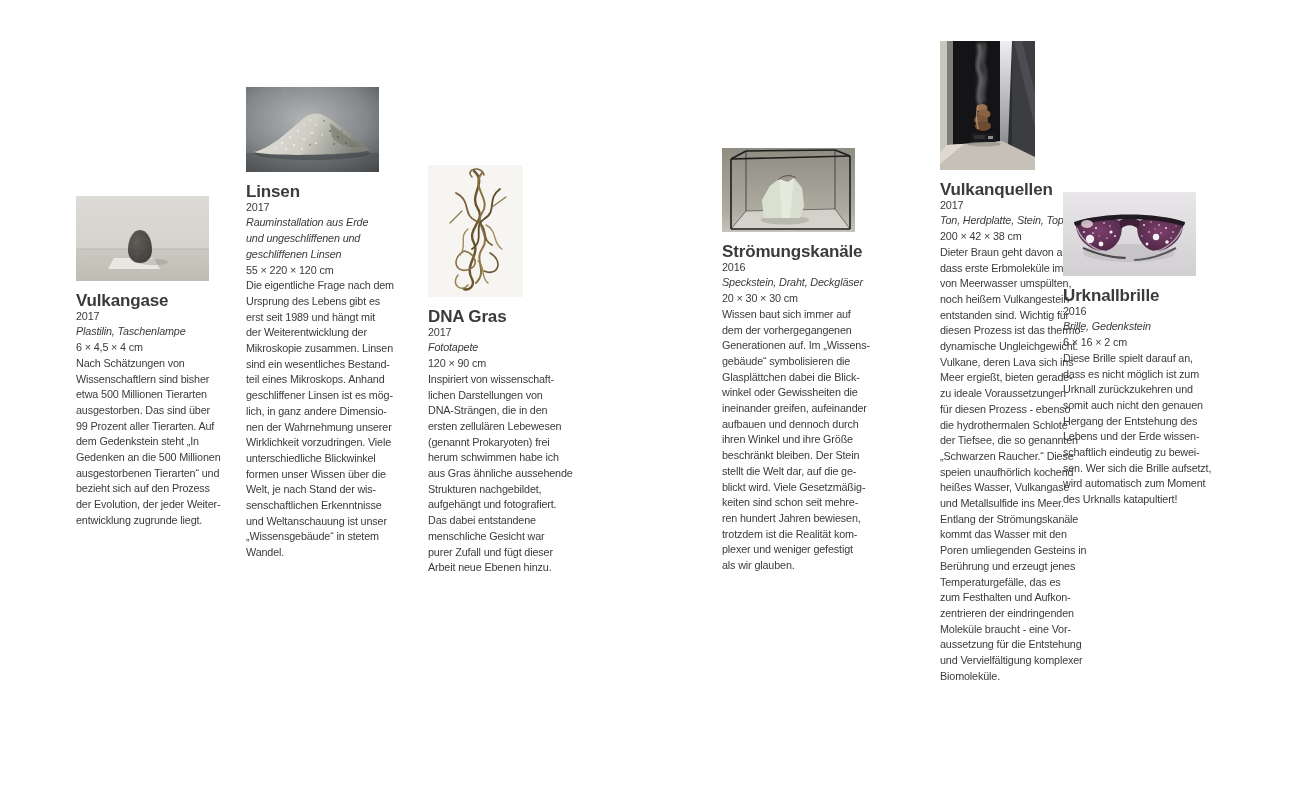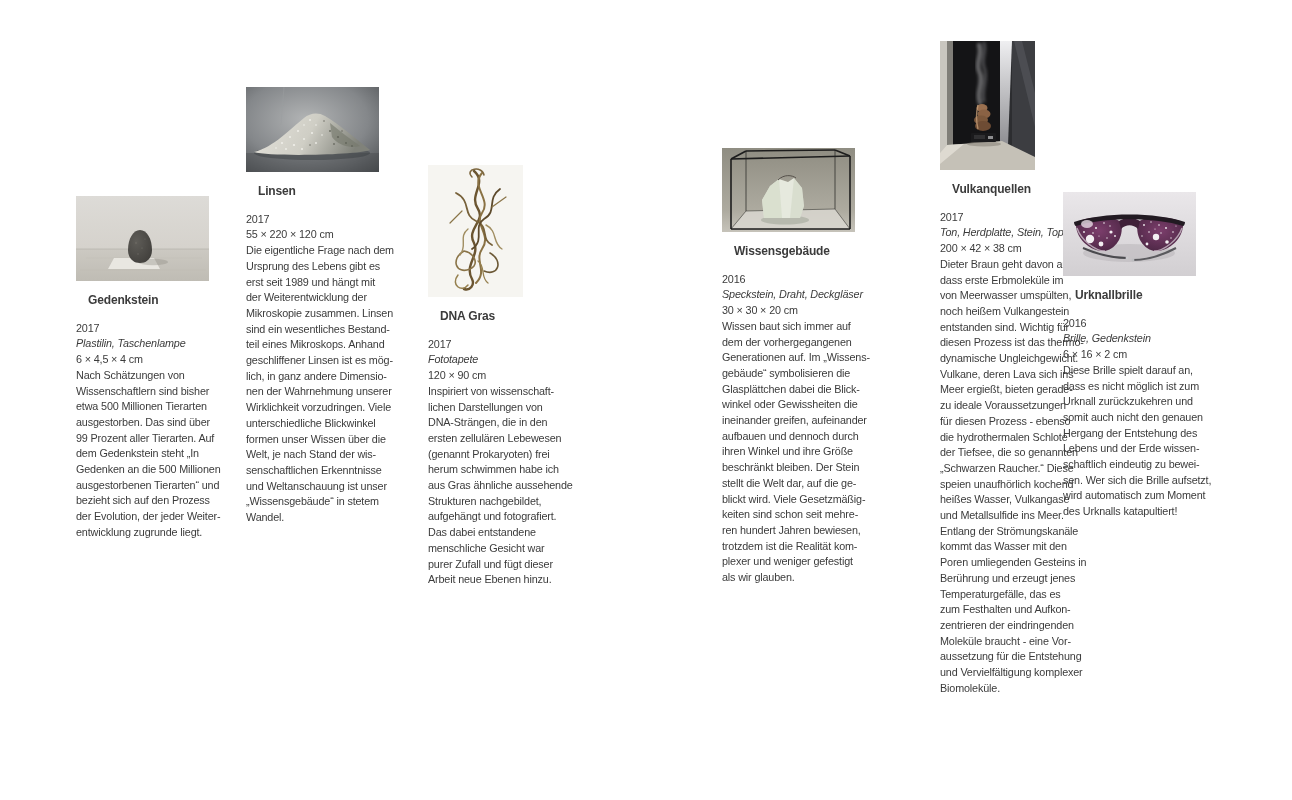--- a/index.html
+++ b/index.html
@@ -6,21 +6,21 @@
   .page{
     position:relative;width:1292px;height:800px;background:#ffffff;overflow:hidden;
     font-family:"Liberation Sans",sans-serif;color:#3b3b3b;
   }
   .entry{position:absolute;}
   .entry figure{margin:0;padding:0;line-height:0;}
   .caption{
     margin-top:12px;font-size:10.8px;line-height:15.7px;letter-spacing:-0.15px;
     color:#3b3b3b;
   }
-  .caption .title{margin:12px;font-size:12px;font-weight:700;}
+  .caption .title{margin:0;font-size:17px;font-weight:700;}
   .caption .year{font-weight:400;}
   .caption .materials{font-style:italic;white-space:pre;}
   .caption .dimensions{white-space:pre;}
   .caption .description{margin:0;white-space:pre;}
   
   .e1{left:76px;top:196px;}
   .e2{left:246px;top:87px;}
   .e3{left:428px;top:165px;}
   .e4{left:722px;top:148px;}
   .e5{left:940px;top:41px;}
@@ -56,21 +56,21 @@
         <polygon points="38,62 78,62 84,73 32,73" fill="#e9e7e1"></polygon>
         <ellipse cx="77" cy="66" rx="15" ry="3.2" fill="#8a867e" opacity="0.35"></ellipse>
         <path d="M64,34 C71,34 76,43 76,54 C76,62 71,67 64,67 C57,67 52,62 52,54 C52,43 57,34 64,34 Z" fill="url(#g1stone)"></path>
         <circle cx="60" cy="47" r="0.7" fill="#8a8880" opacity="0.6"></circle>
         <circle cx="66" cy="52" r="0.6" fill="#8a8880" opacity="0.6"></circle>
         <circle cx="62" cy="58" r="0.7" fill="#8a8880" opacity="0.5"></circle>
         <circle cx="69" cy="43" r="0.5" fill="#8a8880" opacity="0.5"></circle>
       </svg>
     </figure>
     <div class="caption">
-      <h3 class="title">Gedenkstein</h3>
+      <h3 class="title">Vulkangase</h3>
       <div class="year">2017</div>
       <div class="materials">Plastilin, Taschenlampe</div>
       <div class="dimensions">6 × 4,5 × 4 cm</div>
       <p class="description">Nach Schätzungen von
 Wissenschaftlern sind bisher
 etwa 500 Millionen Tierarten
 ausgestorben. Das sind über
 99 Prozent aller Tierarten. Auf
 dem Gedenkstein steht „In
 Gedenken an die 500 Millionen
@@ -126,20 +126,23 @@
             <circle cx="78" cy="34" r="0.8"></circle>
             <circle cx="96" cy="44" r="0.8"></circle>
           <circle cx="106" cy="59" r="0.9"></circle>
             <circle cx="64" cy="58" r="0.8"></circle>
         </g>
       </svg>
     </figure>
     <div class="caption">
       <h3 class="title">Linsen</h3>
       <div class="year">2017</div>
+      <div class="materials">Rauminstallation aus Erde
+und ungeschliffenen und
+geschliffenen Linsen</div>
       <div class="dimensions">55 × 220 × 120 cm</div>
       <p class="description">Die eigentliche Frage nach dem
 Ursprung des Lebens gibt es
 erst seit 1989 und hängt mit
 der Weiterentwicklung der
 Mikroskopie zusammen. Linsen
 sind ein wesentliches Bestand-
 teil eines Mikroskops. Anhand
 geschliffener Linsen ist es mög-
 lich, in ganz andere Dimensio-
@@ -228,24 +231,24 @@
           <line x1="9" y1="11" x2="9" y2="81"></line>
           <line x1="128" y1="8" x2="128" y2="81"></line>
           <line x1="9" y1="81" x2="128" y2="81"></line>
           <line x1="9" y1="11" x2="24" y2="3"></line>
           <line x1="128" y1="8" x2="113" y2="2"></line>
           <line x1="24" y1="3" x2="113" y2="2"></line>
         </g>
       </svg>
     </figure>
     <div class="caption">
-      <h3 class="title">Wissensgebäude</h3>
+      <h3 class="title">Strömungskanäle</h3>
       <div class="year">2016</div>
       <div class="materials">Speckstein, Draht, Deckgläser</div>
-      <div class="dimensions">30 × 30 × 20 cm</div>
+      <div class="dimensions">20 × 30 × 30 cm</div>
       <p class="description">Wissen baut sich immer auf
 dem der vorhergegangenen
 Generationen auf. Im „Wissens-
 gebäude“ symbolisieren die
 Glasplättchen dabei die Blick-
 winkel oder Gewissheiten die
 ineinander greifen, aufeinander
 aufbauen und dennoch durch
 ihren Winkel und ihre Größe
 beschränkt bleiben. Der Stein

